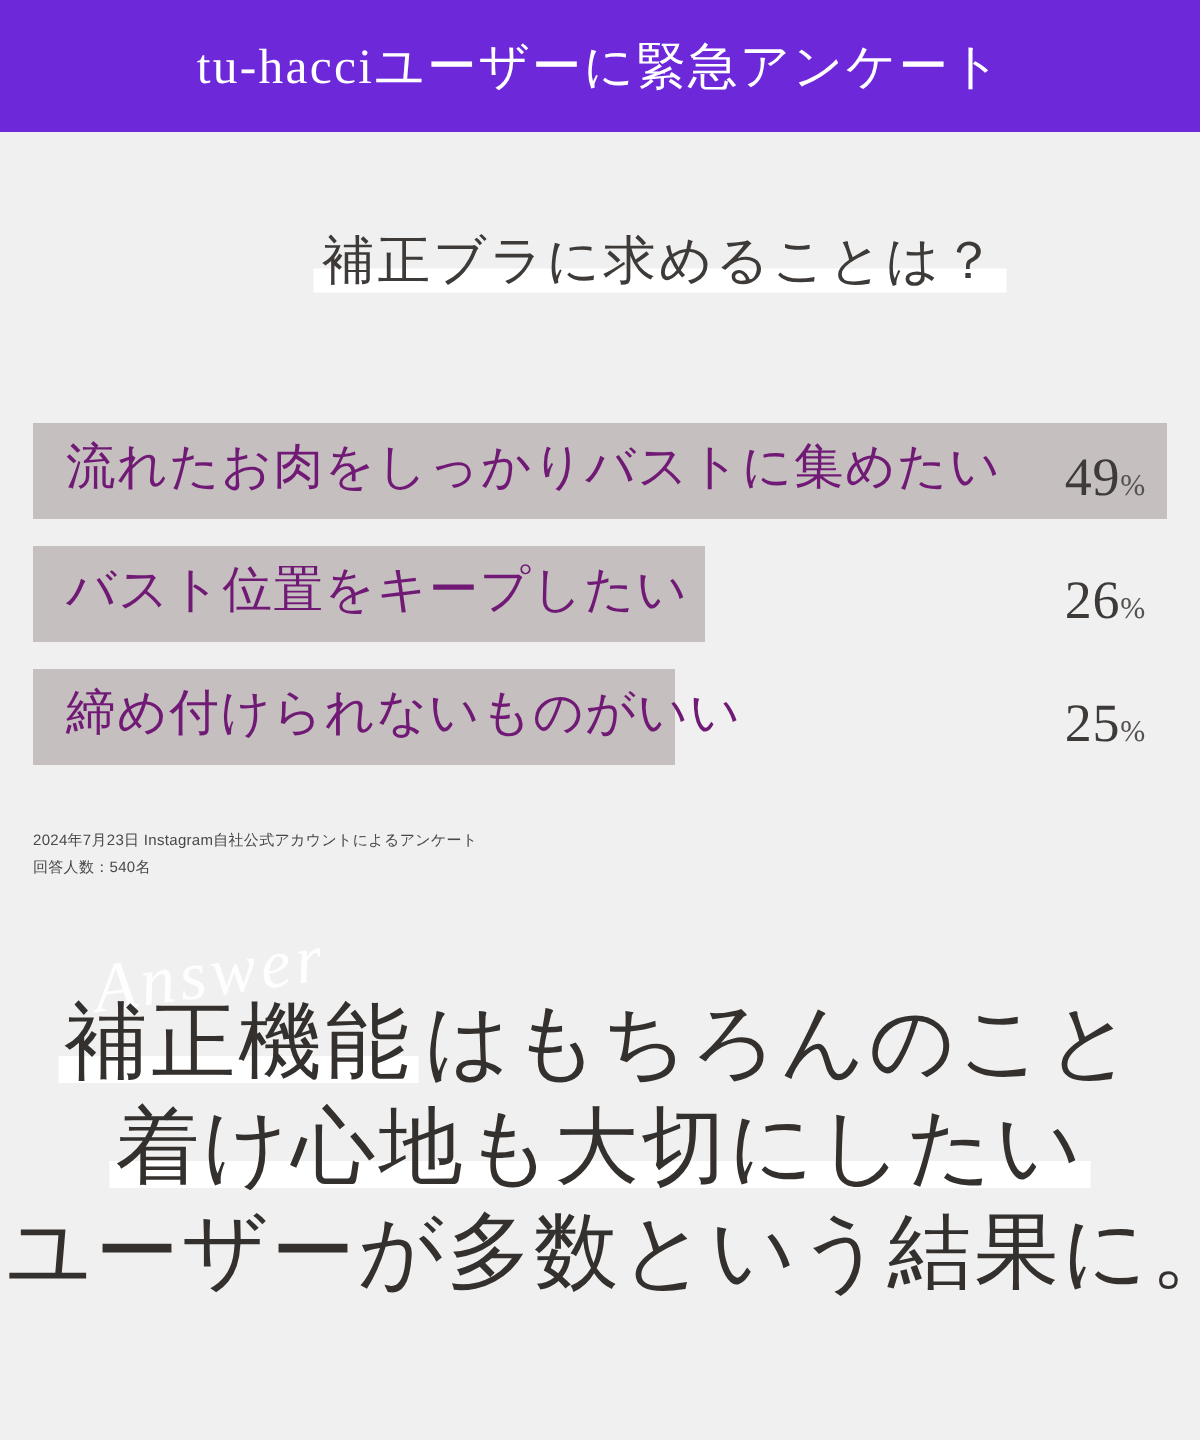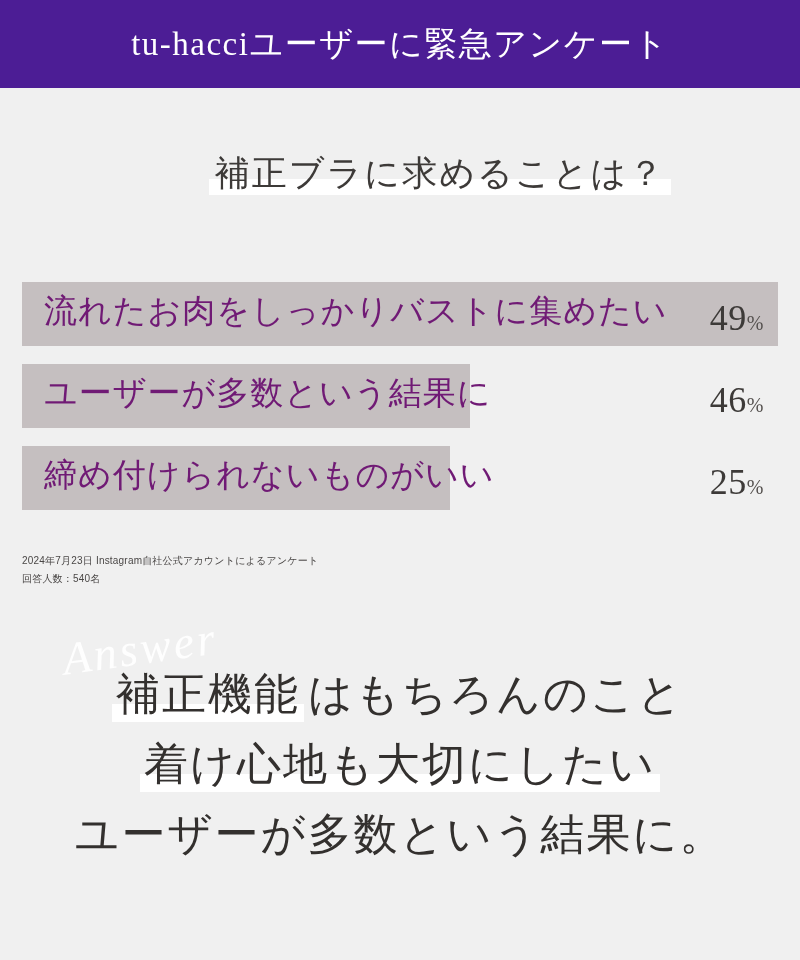--- a/index.html
+++ b/index.html
@@ -21,21 +21,21 @@
     box-sizing: border-box;
   }
 
   
   .header-band {
     position: absolute;
     top: 0;
     left: 0;
     width: 800px;
     height: 88px;
-    background: #4c1d95;
+    background: #6d28d9;
     display: flex;
     align-items: center;
     justify-content: center;
   }
   .header-title {
     color: #ffffff;
     font-family: "Liberation Serif", serif;
     font-size: 33px;
     letter-spacing: 1.5px;
     font-weight: 400;
@@ -155,21 +155,21 @@
     top: 660px;
     left: 0;
     width: 800px;
     text-align: center;
     font-family: "Liberation Serif", serif;
     color: #33302e;
   }
   .conc-line {
     position: relative;
     display: block;
-    font-size: 44px;
+    font-size: 56px;
     letter-spacing: 2px;
     line-height: 70px;
     white-space: nowrap;
   }
   .conc-seg {
     position: relative;
     display: inline-block;
     padding: 0 4px;
   }
   .conc-seg .hl {
@@ -207,23 +207,23 @@
     <div class="bar-row">
       <div class="bar-fill" style="width:756px"></div>
       <div class="bar-label">流れたお肉をしっかりバストに集めたい</div>
       <div class="bar-value">
         <span>49</span><span class="pct">%</span>
       </div>
     </div>
 
     <div class="bar-row">
       <div class="bar-fill" style="width:448px"></div>
-      <div class="bar-label">ユーザーが多数という結果に</div>
+      <div class="bar-label">バスト位置をキープしたい</div>
       <div class="bar-value">
-        <span>46</span><span class="pct">%</span>
+        <span>26</span><span class="pct">%</span>
       </div>
     </div>
 
     <div class="bar-row">
       <div class="bar-fill" style="width:428px"></div>
       <div class="bar-label">締め付けられないものがいい</div>
       <div class="bar-value">
         <span>25</span><span class="pct">%</span>
       </div>
     </div>

